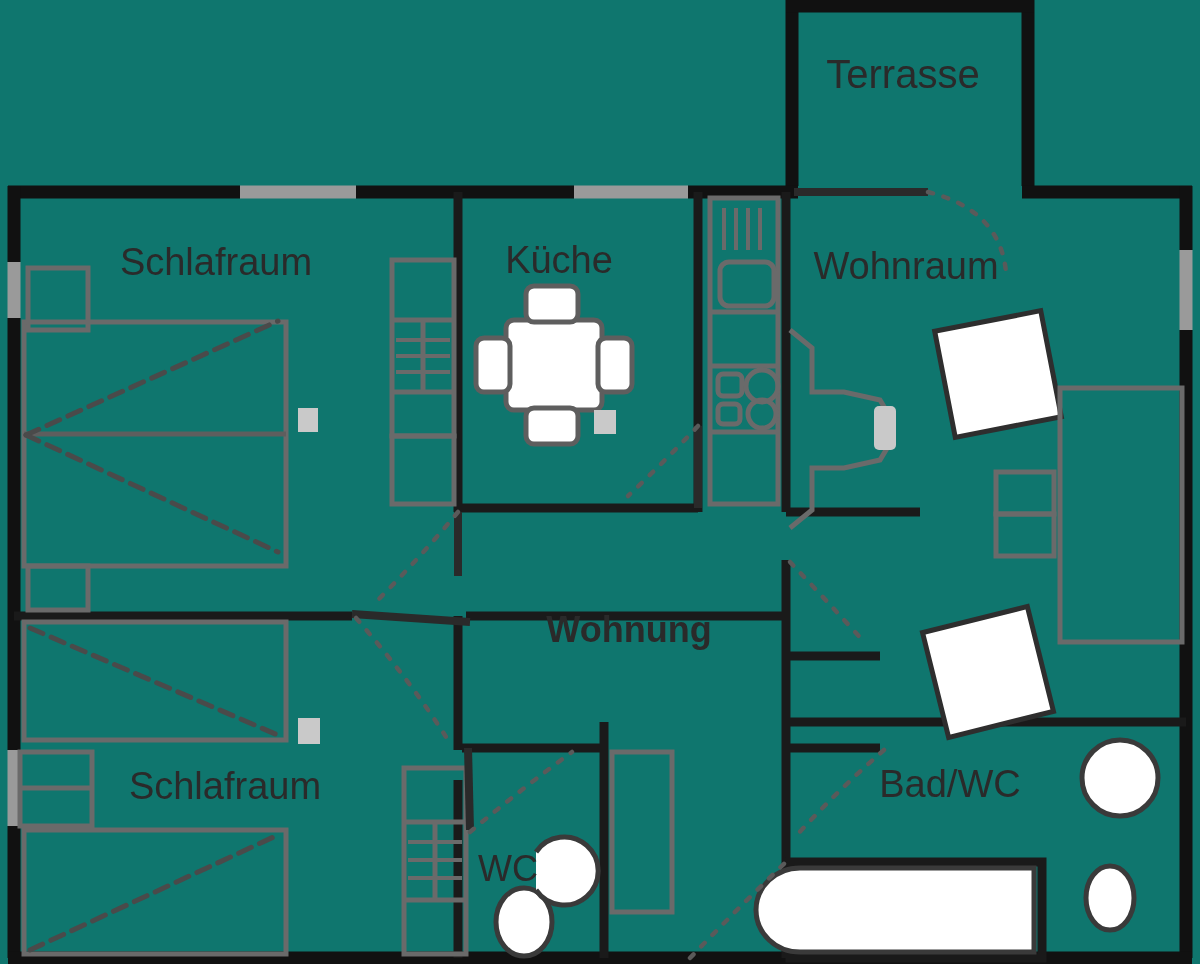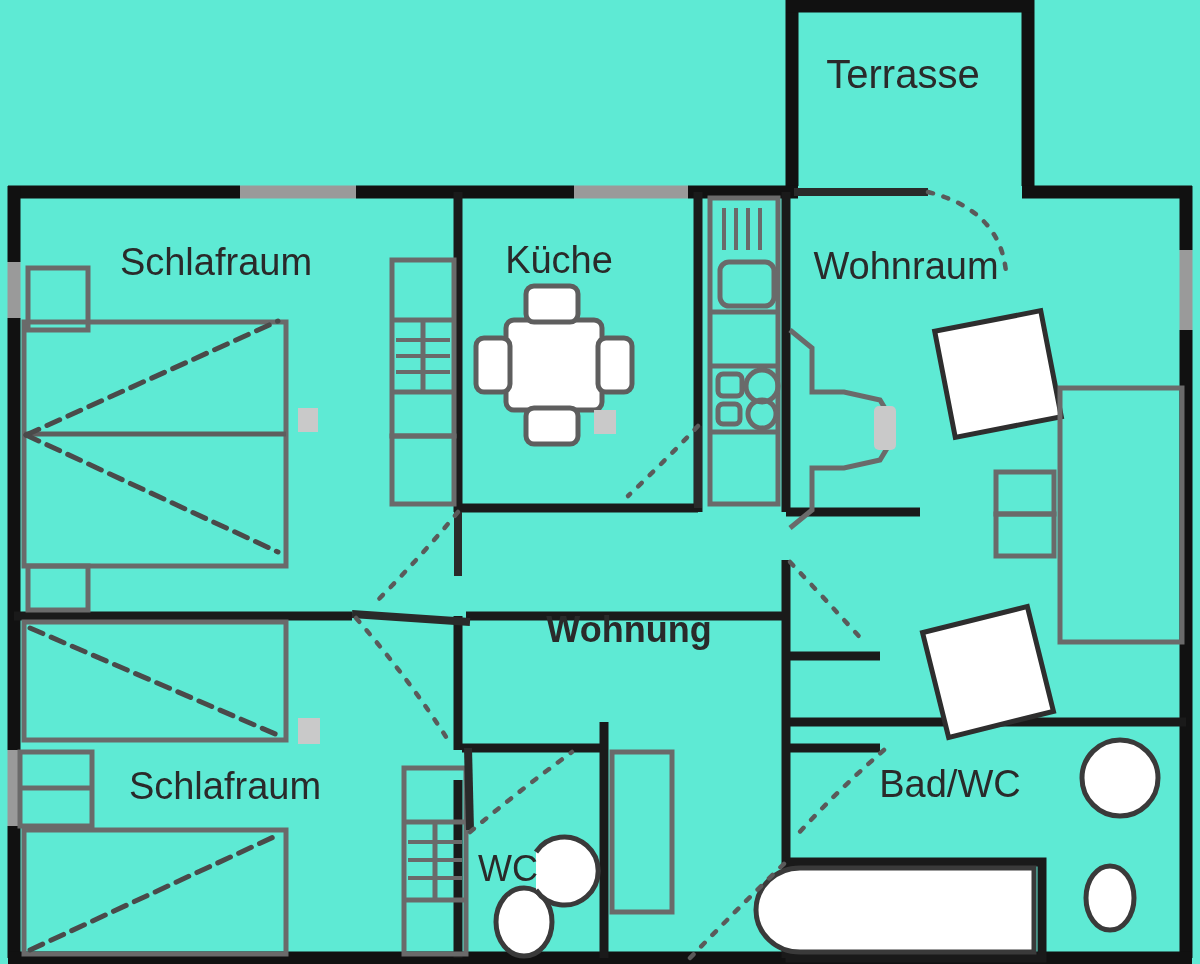--- a/index.html
+++ b/index.html
@@ -10,21 +10,21 @@
   body {
     width: 1200px;
     height: 964px;
     overflow: hidden;
     font-family: "Liberation Sans", sans-serif;
   }
   #plan-root {
     position: relative;
     width: 1200px;
     height: 964px;
-    background: #5eead4;
+    background: #0f766e;
   }
   svg#floorplan {
     position: absolute;
     left: 0;
     top: 0;
     width: 1200px;
     height: 964px;
     display: block;
   }
   .room-label {

